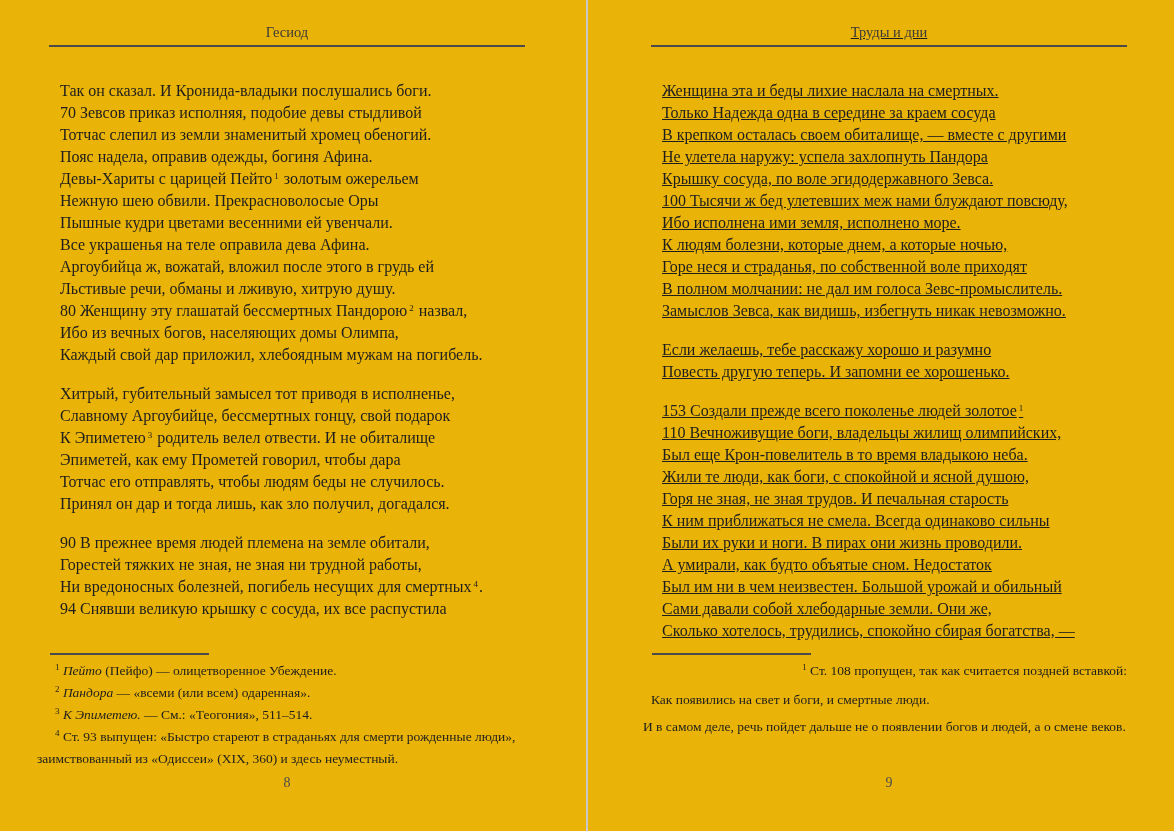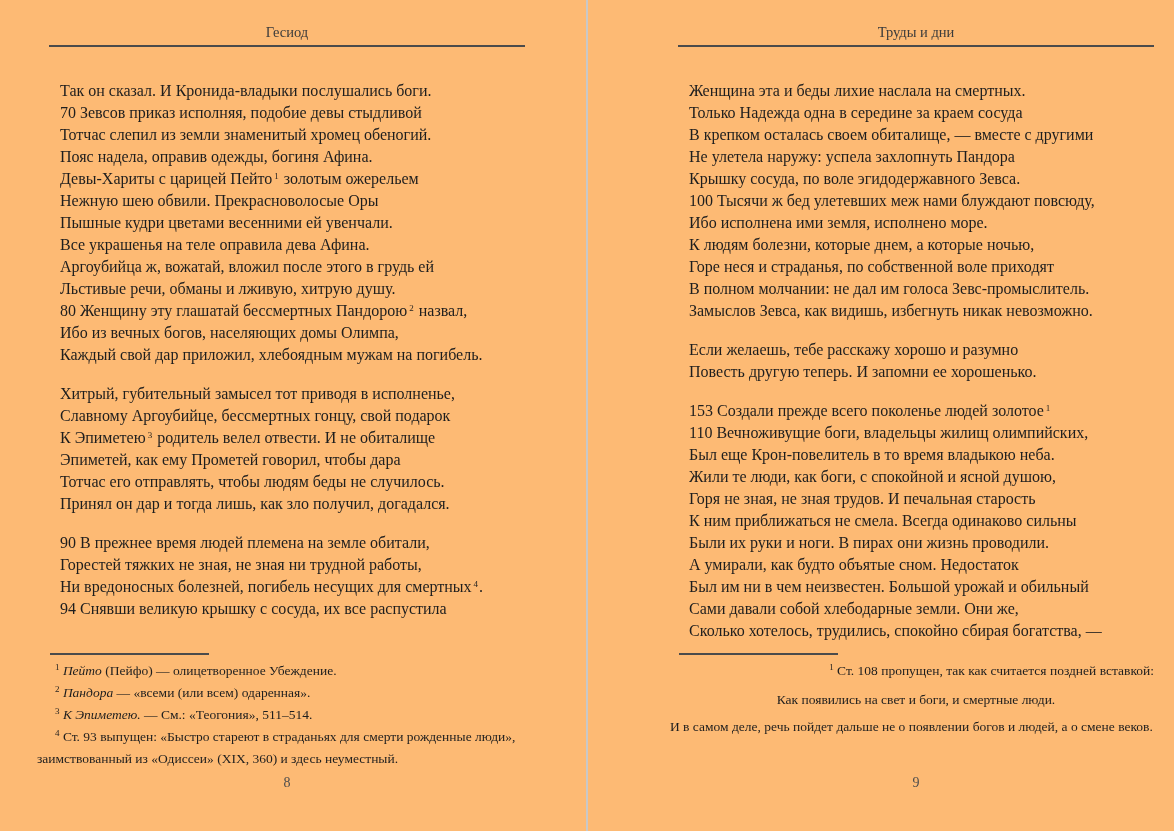--- a/index.html
+++ b/index.html
@@ -1,40 +1,40 @@
 <!DOCTYPE html>
 <html><head>
 <meta charset="utf-8">
 <style>
   html, body { margin:0; padding:0; background:#ffffff; }
   .screen {
-    position:relative; width:1174px; height:831px; background:#fdba74;
+    position:relative; width:1174px; height:831px; background:#eab308;
     font-family:"Liberation Serif","DejaVu Serif",serif; color:#1e1e1e;
     overflow:hidden;
   }
   .divider { position:absolute; left:586px; top:0; bottom:0; width:2px; background:#c8c8c8; }
   .page { position:absolute; top:0; bottom:0; width:476px; }
   .page-left  { left:49px; }
-  .page-right { left:678px; }
+  .page-right { left:651px;text-decoration:underline; }
   .running-head {
     margin:24px 0 0 0; text-align:center;
     font-size:14.5px; line-height:16px; color:#3b3b3b;
   }
   .head-rule { height:0; border:none; border-top:2px solid #4b4b4b; margin:5px 0 0 0; }
   .verse { margin-top:33px; padding-left:11px; font-size:16px; line-height:22px; }
   .stanza { margin:12px 0 17px 0; }
   .verse-line { white-space:nowrap; }
   sup { font-size:9px; line-height:0; vertical-align:5px; }
   .verse sup { margin-left:2px; margin-right:1px; }
   .footnotes { position:absolute; left:0; top:653px; width:100%; font-size:13.5px; line-height:22px; }
   .fn-rule { width:159px; height:0; border:none; border-top:2px solid #4b4b4b; margin:0 0 0 1px; }
   .fn-body { margin-top:5px; }
   .fn-note { margin-left:-12px; text-indent:18px; }
   .page-right .fn-note { text-indent:26px;text-align:right; }
-  .fn-quote { text-align:center; margin:7px 0 5px 0; }
+  .fn-quote { margin:7px 0 5px 0; }
   .fn-para { margin-left:-36px; text-indent:28px; }
   .fn-body i { font-style:italic;text-align:right; }
   .page-num {
     position:absolute; top:775px; left:0; width:100%;
     text-align:center; font-size:14px; color:#4d4d4d;
   }
 </style>
 </head>
 <body>
 

